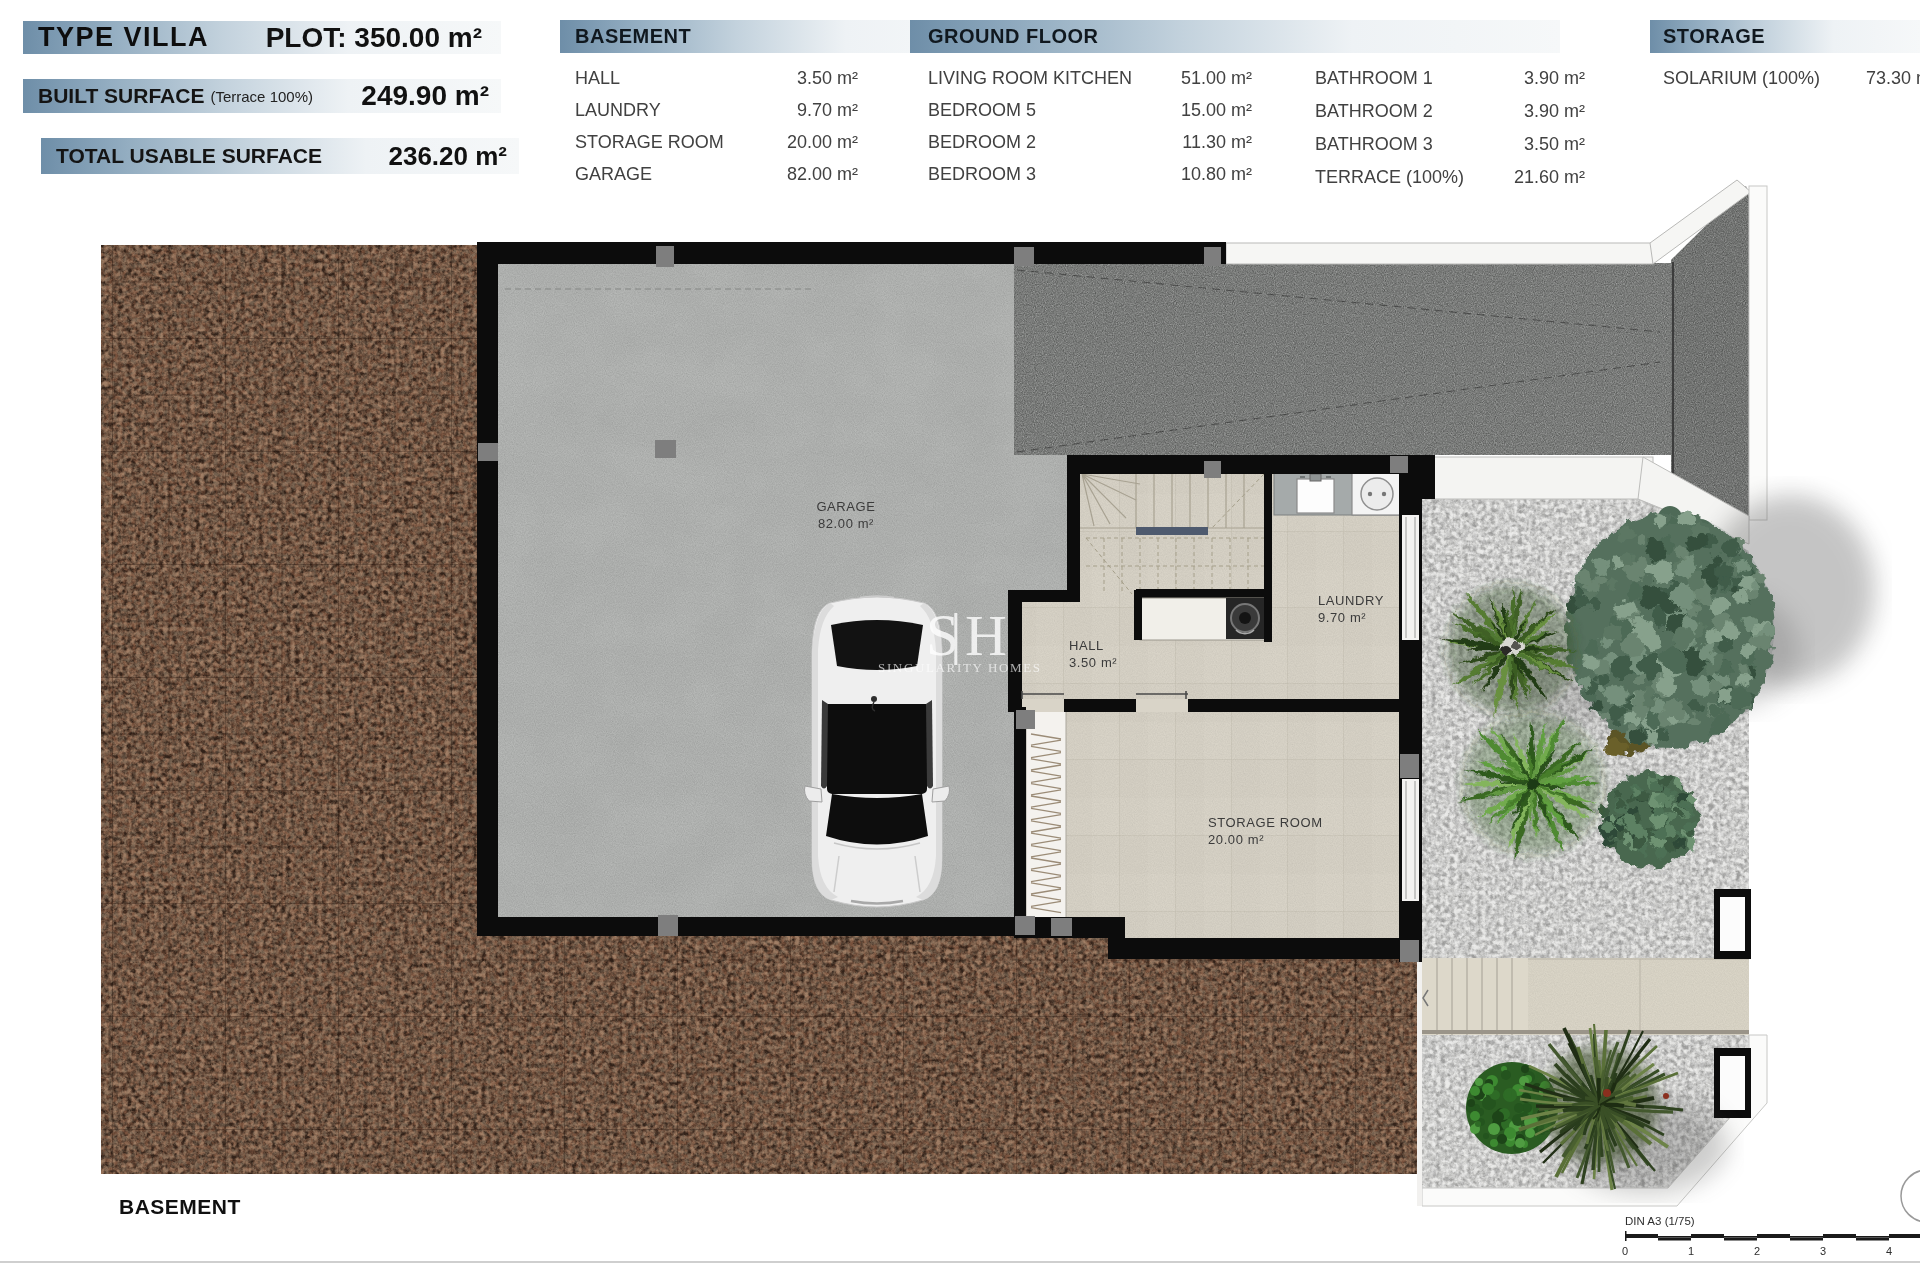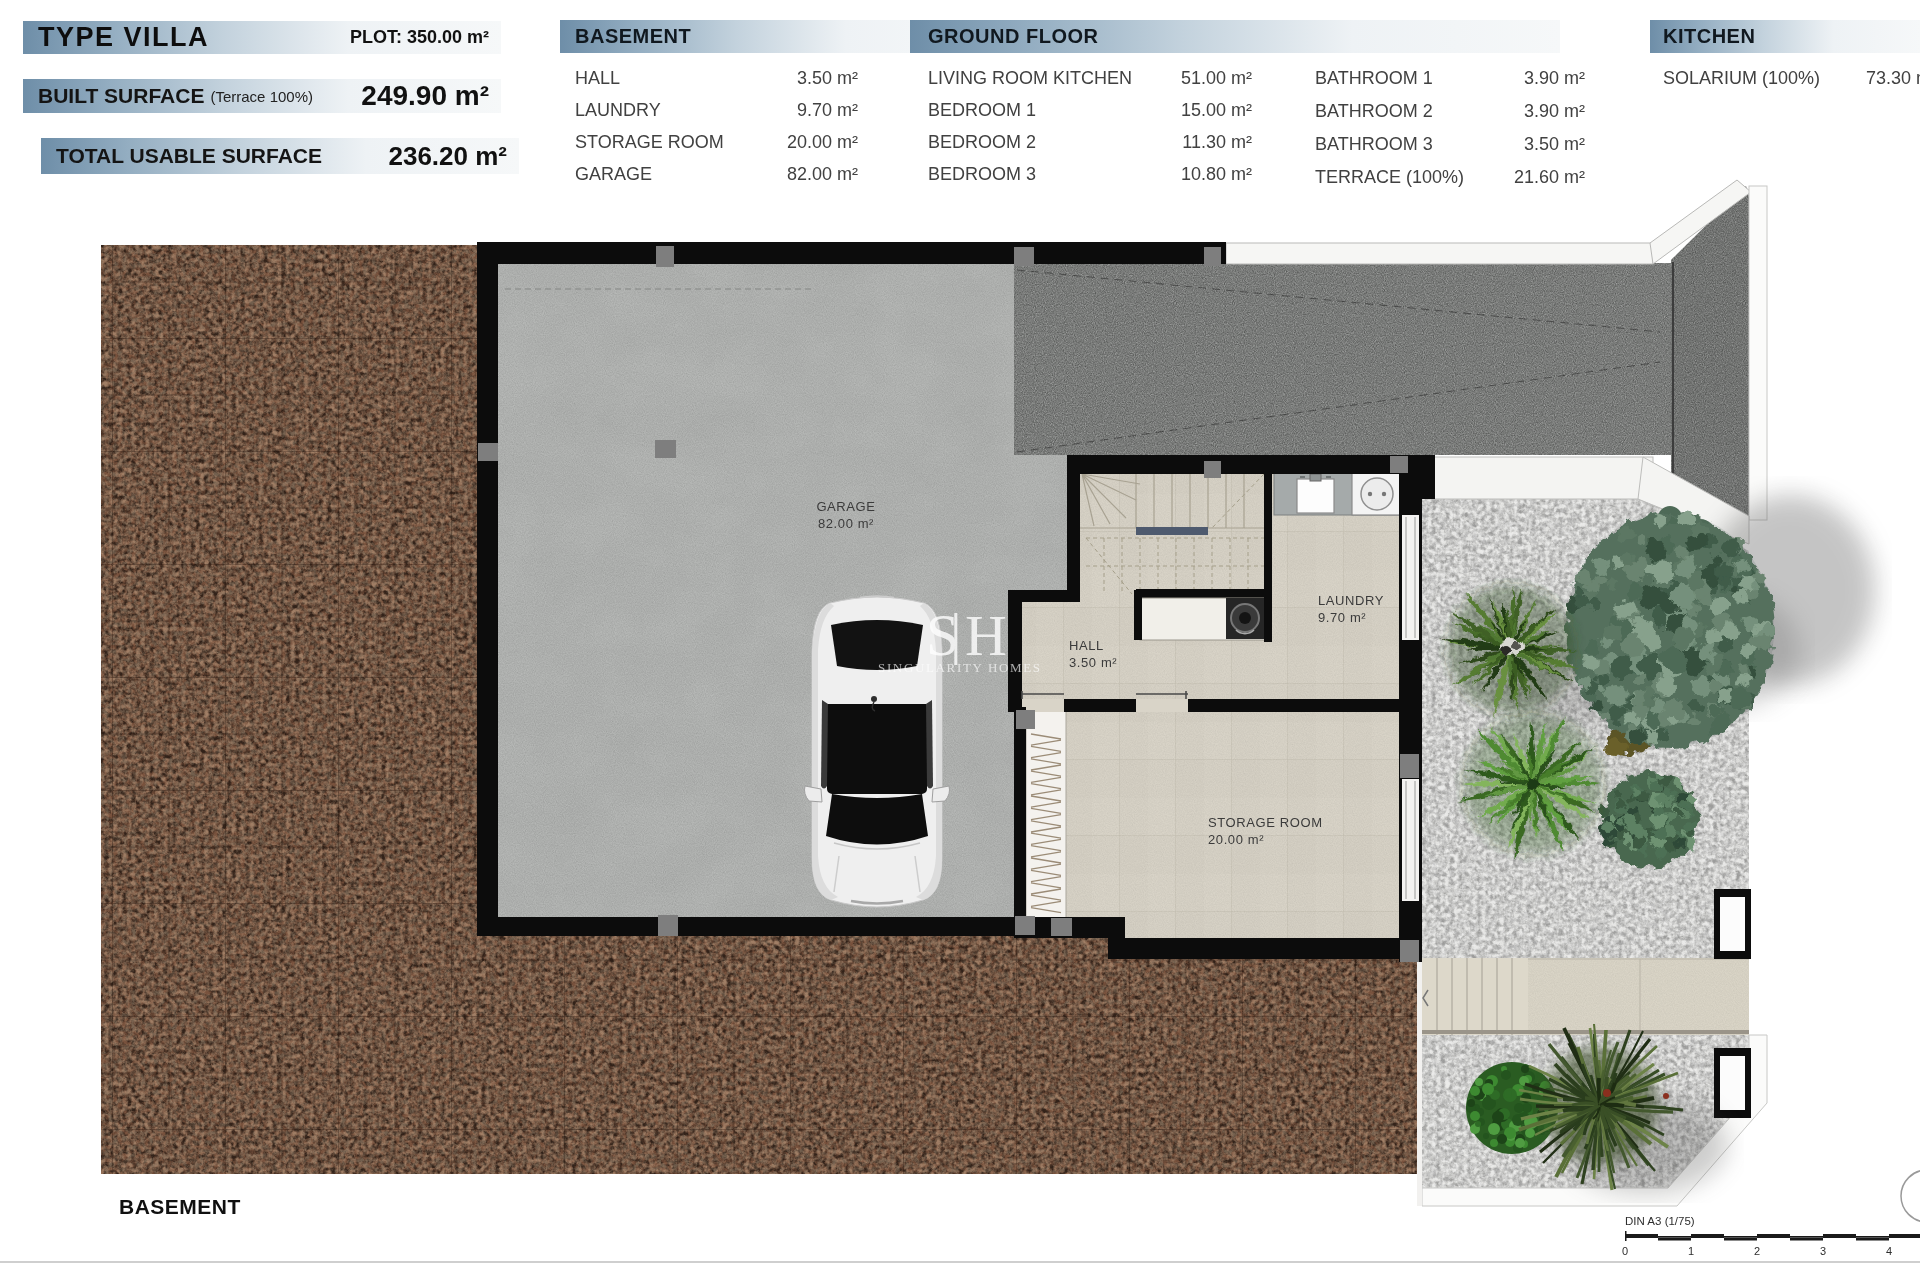--- a/index.html
+++ b/index.html
@@ -8,21 +8,21 @@
 .bar{position:absolute;background:linear-gradient(90deg,#6e8ea8 0%,#93adc1 18%,#c3d2dd 42%,#eef2f5 68%,#f6f8f9 100%);display:flex;align-items:center;}
 .trow{position:absolute;color:#414141;font-size:18px;white-space:nowrap;}
 .tval{position:absolute;color:#414141;font-size:18px;text-align:right;white-space:nowrap;}
 .plabel{position:absolute;color:#3b3b3b;letter-spacing:0.6px;font-size:13px;line-height:17px;white-space:nowrap;}
 </style>
 </head>
 <body>
 
 <div class="bar" style="left:23px;top:21px;width:478px;height:33px;">
   <span style="font-weight:bold;font-size:27px;letter-spacing:1.5px;color:#0d0d0d;margin-left:15px;">TYPE VILLA</span>
-  <span style="font-weight:bold;font-size:18px;color:#111;margin-left:auto;margin-right:12px;">PLOT: 350.00 m²</span>
+  <span style="font-weight:bold;font-size:28px;color:#111;margin-left:auto;margin-right:19px;">PLOT: 350.00 m²</span>
 </div>
 
 <div class="bar" style="left:23px;top:79px;width:478px;height:34px;justify-content:space-between;">
   <span style="font-weight:bold;font-size:21px;color:#141414;margin-left:15px;">BUILT SURFACE</span>
   <span style="font-size:15px;color:#222;margin-left:6px;">(Terrace 100%)</span>
   <span style="font-weight:bold;font-size:28px;color:#111;margin-left:auto;margin-right:12px;">249.90 m²</span>
 </div>
 
 <div class="bar" style="left:41px;top:138px;width:478px;height:36px;align-items:center;">
   <span style="font-weight:bold;font-size:21px;color:#141414;margin-left:15px;">TOTAL USABLE SURFACE</span>
@@ -41,38 +41,38 @@
 <div class="tval" style="left:700px;top:132px;width:158px;">20.00 m²</div>
 <div class="trow" style="left:575px;top:164px;">GARAGE</div>
 <div class="tval" style="left:700px;top:164px;width:158px;">82.00 m²</div>
 
 <div class="bar" style="left:910px;top:20px;width:650px;height:33px;">
   <span style="font-weight:bold;font-size:20px;letter-spacing:0.5px;color:#10181f;margin-left:18px;">GROUND FLOOR</span>
 </div>
 
 <div class="trow" style="left:928px;top:68px;">LIVING ROOM KITCHEN</div>
 <div class="tval" style="left:1100px;top:68px;width:152px;">51.00 m²</div>
-<div class="trow" style="left:928px;top:100px;">BEDROOM 1</div>
+<div class="trow" style="left:928px;top:100px;">BEDROOM 5</div>
 <div class="tval" style="left:1100px;top:100px;width:152px;">15.00 m²</div>
 <div class="trow" style="left:928px;top:132px;">BEDROOM 2</div>
 <div class="tval" style="left:1100px;top:132px;width:152px;">11.30 m²</div>
 <div class="trow" style="left:928px;top:164px;">BEDROOM 3</div>
 <div class="tval" style="left:1100px;top:164px;width:152px;">10.80 m²</div>
 
 <div class="trow" style="left:1315px;top:68px;">BATHROOM 1</div>
 <div class="tval" style="left:1430px;top:68px;width:155px;">3.90 m²</div>
 <div class="trow" style="left:1315px;top:101px;">BATHROOM 2</div>
 <div class="tval" style="left:1430px;top:101px;width:155px;">3.90 m²</div>
 <div class="trow" style="left:1315px;top:134px;">BATHROOM 3</div>
 <div class="tval" style="left:1430px;top:134px;width:155px;">3.50 m²</div>
 <div class="trow" style="left:1315px;top:167px;">TERRACE (100%)</div>
 <div class="tval" style="left:1430px;top:167px;width:155px;">21.60 m²</div>
 
 <div class="bar" style="left:1650px;top:20px;width:270px;height:33px;">
-  <span style="font-weight:bold;font-size:20px;letter-spacing:0.5px;color:#10181f;margin-left:13px;">KITCHEN</span>
+  <span style="font-weight:bold;font-size:20px;letter-spacing:0.5px;color:#10181f;margin-left:13px;">STORAGE</span>
 </div>
 
 <div class="trow" style="left:1663px;top:68px;">SOLARIUM (100%)</div>
 <div class="trow" style="left:1866px;top:68px;">73.30 m²</div>
 <svg class="abs" style="left:0;top:0;" width="1920" height="1280" viewBox="0 0 1920 1280">
 <defs>
 <filter id="fDark" x="-5%" y="-5%" width="110%" height="110%">
   <feTurbulence type="fractalNoise" baseFrequency="0.22" numOctaves="4" seed="3"></feTurbulence>
   <feColorMatrix type="matrix" values="0 0 0 0 0  0 0 0 0 0  0 0 0 0 0  1.4 1.4 1.4 0 -1.6"></feColorMatrix>
   <feComposite operator="in" in2="SourceGraphic"></feComposite>

